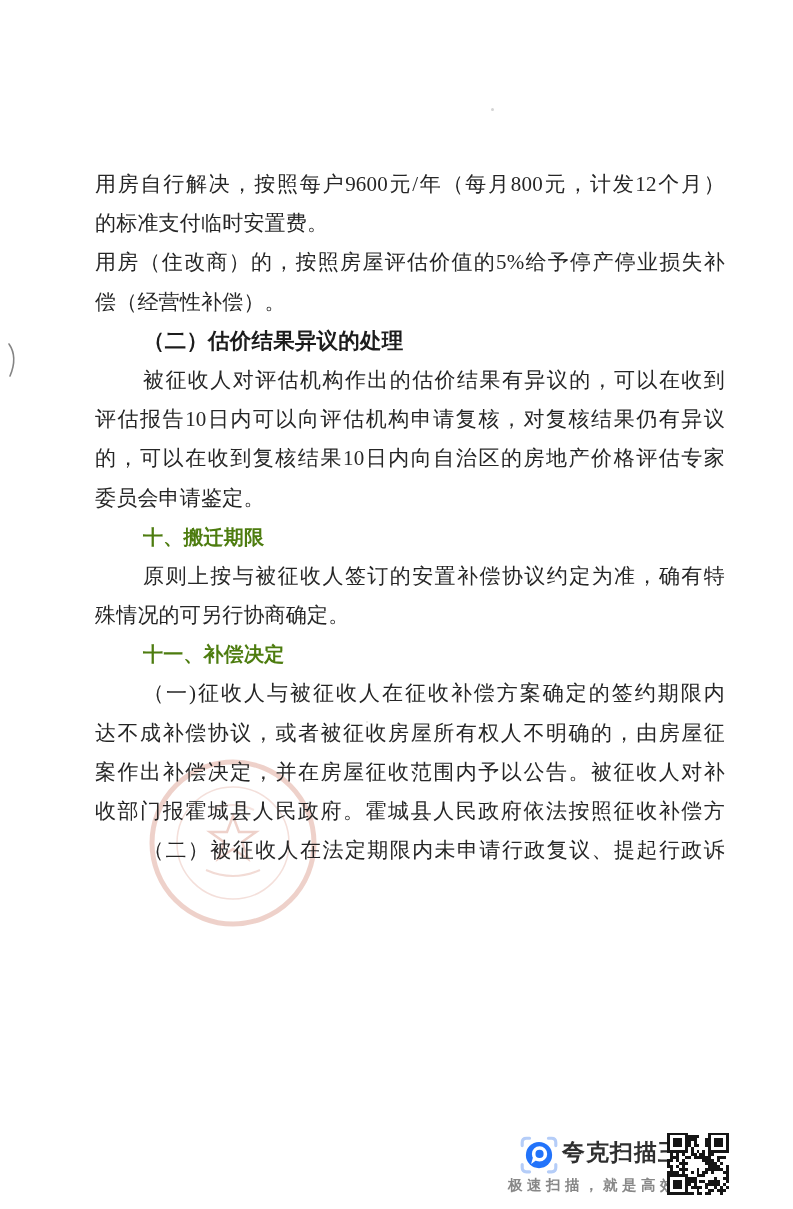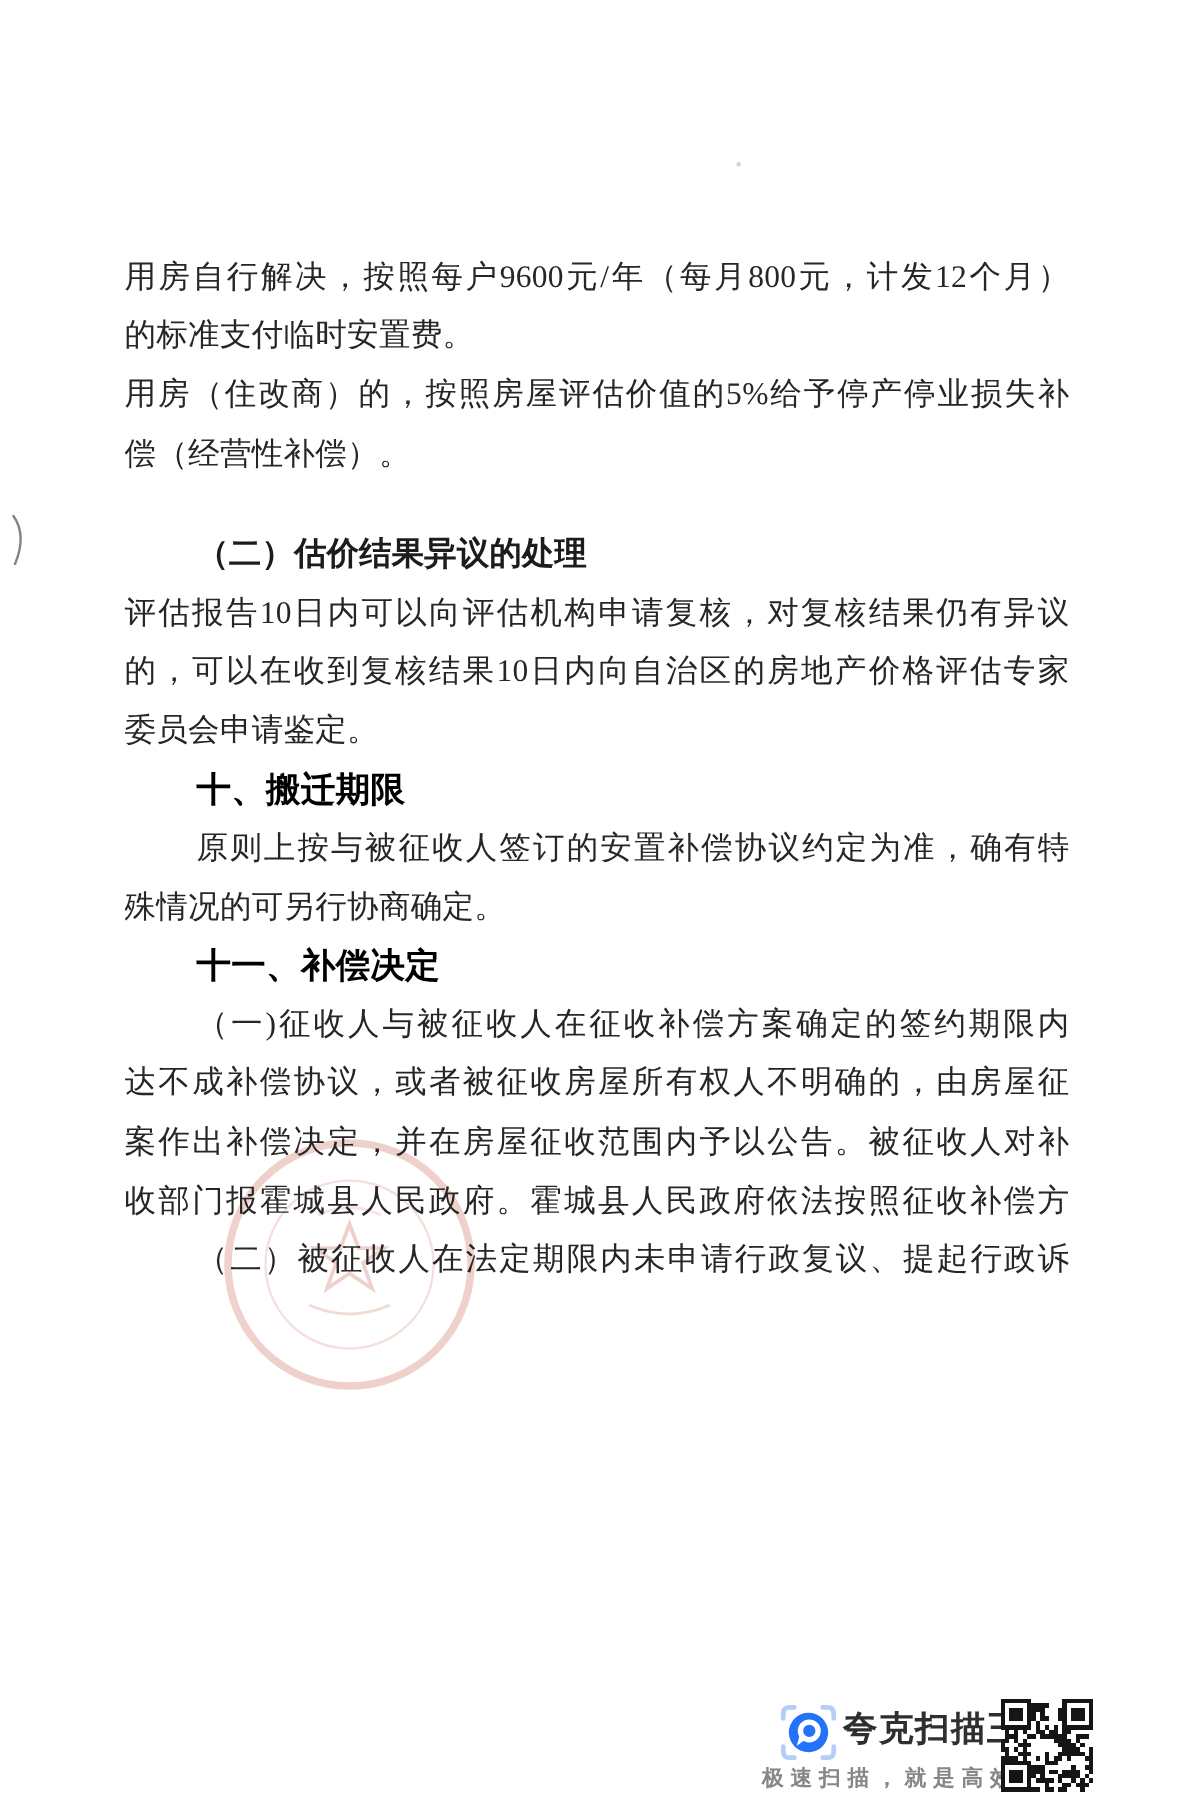--- a/index.html
+++ b/index.html
@@ -1,28 +1,28 @@
 <!DOCTYPE html>
 <html><head>
 <meta charset="utf-8">
 <style>
   html,body{margin:0;padding:0;background:#ffffff;}
   .page{position:relative;width:793px;height:1209px;background:#ffffff;overflow:hidden;
         font-family:"Liberation Serif","DejaVu Serif",serif;color:#262626;}
 
   
-  .doc{position:absolute;left:83px;top:165px;width:630px;}
+  .doc{position:absolute;left:95px;top:165px;width:630px;}
   .ln{height:39.2px;line-height:39.2px;font-size:21px;overflow:hidden;
       text-align:justify;text-align-last:justify;text-justify:inter-character;
       white-space:normal;letter-spacing:0.2px;}
   .ln.left{text-align:right;text-align-last:left;}
   .ln.ind{text-indent:48px;}
   .ln.tight{letter-spacing:-0.5px;}
-  .ln.hserif{font-weight:700;font-size:21.5px;color:#1c1c1c;margin-top:28px;}
-  .ln.hsans{font-weight:700;font-size:23px;color:#000000;
+  .ln.hserif{font-weight:700;font-size:21.5px;color:#1c1c1c;}
+  .ln.hsans{font-weight:700;font-size:20px;color:#4d7c0f;
             font-family:"Liberation Sans","DejaVu Sans",sans-serif;}
 
   
   .seal{position:absolute;left:148px;top:758px;width:170px;height:170px;pointer-events:none;}
 
   
   .pen-mark{position:absolute;left:2px;top:338px;width:24px;height:44px;}
 
   .speck{position:absolute;border-radius:50%;background:#c2c2c2;opacity:0.7;}
 
@@ -50,20 +50,21 @@
       <path d="M64 52 Q85 42 106 52" stroke-width="2" opacity="0.6"></path>
     </g>
   </svg>
 
   <div class="doc">
     <div class="ln">用房自行解决，按照每户9600元/年（每月800元，计发12个月）</div>
     <div class="ln left">的标准支付临时安置费。</div>
     <div class="ln">用房（住改商）的，按照房屋评估价值的5%给予停产停业损失补</div>
     <div class="ln left">偿（经营性补偿）。</div>
     <div class="ln left ind hserif">（二）估价结果异议的处理</div>
+    <div class="ln ind">被征收人对评估机构作出的估价结果有异议的，可以在收到</div>
     <div class="ln">评估报告10日内可以向评估机构申请复核，对复核结果仍有异议</div>
     <div class="ln">的，可以在收到复核结果10日内向自治区的房地产价格评估专家</div>
     <div class="ln left">委员会申请鉴定。</div>
     <div class="ln left ind hsans">十、搬迁期限</div>
     <div class="ln ind">原则上按与被征收人签订的安置补偿协议约定为准，确有特</div>
     <div class="ln left">殊情况的可另行协商确定。</div>
     <div class="ln left ind hsans">十一、补偿决定</div>
     <div class="ln ind">（一)征收人与被征收人在征收补偿方案确定的签约期限内</div>
     <div class="ln">达不成补偿协议，或者被征收房屋所有权人不明确的，由房屋征</div>
     <div class="ln">案作出补偿决定，并在房屋征收范围内予以公告。被征收人对补</div>

